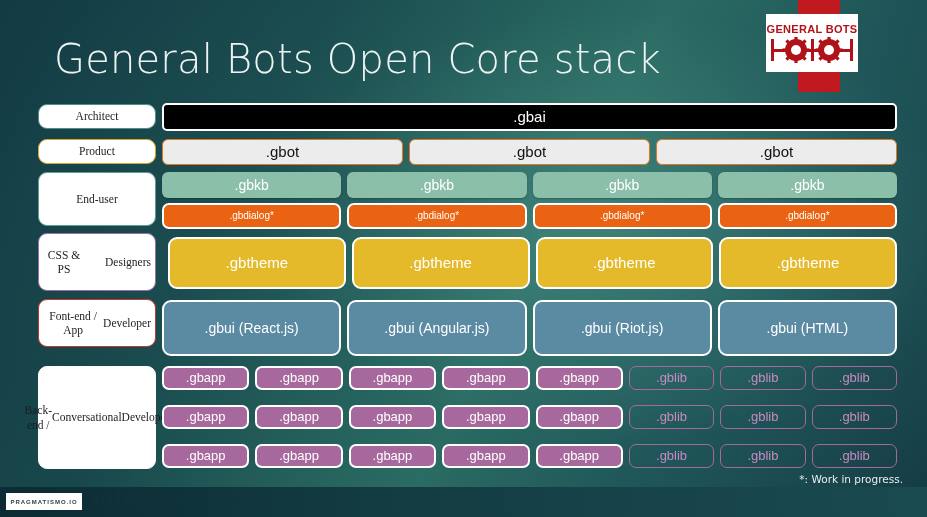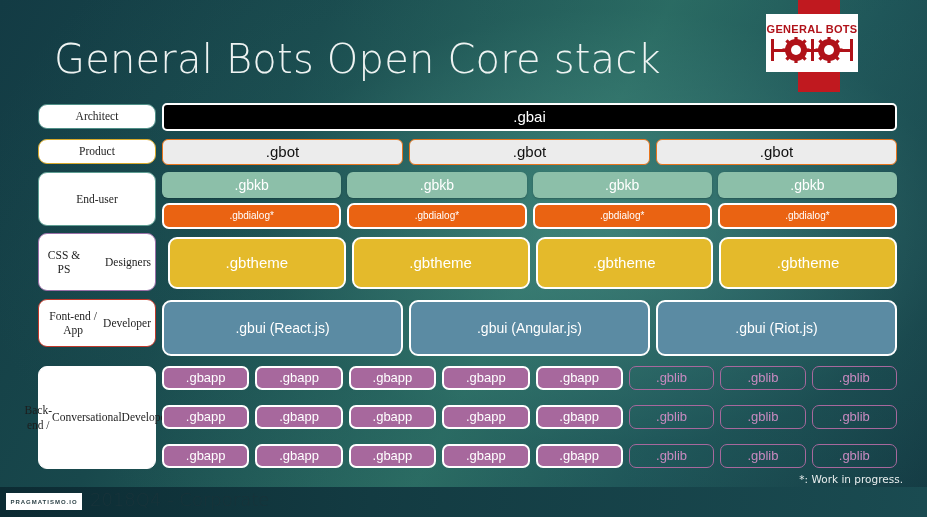--- a/index.html
+++ b/index.html
@@ -304,20 +304,21 @@
   <div class="row" style="top:237px;padding-left:6px;">
       <div class="cell gbtheme">.gbtheme</div>
       <div class="cell gbtheme">.gbtheme</div>
       <div class="cell gbtheme">.gbtheme</div>
       <div class="cell gbtheme">.gbtheme</div>
     </div>
   <div class="row" style="top:300px;">
       <div class="cell gbui">.gbui (React.js)</div>
       <div class="cell gbui">.gbui (Angular.js)</div>
       <div class="cell gbui">.gbui (Riot.js)</div>
+      <div class="cell gbui">.gbui (HTML)</div>
     </div>
   <div class="row" style="top:366px;">
       <div class="cell gbapp">.gbapp</div>
       <div class="cell gbapp">.gbapp</div>
       <div class="cell gbapp">.gbapp</div>
       <div class="cell gbapp">.gbapp</div>
       <div class="cell gbapp">.gbapp</div>
       <div class="cell gblib">.gblib</div>
       <div class="cell gblib">.gblib</div>
       <div class="cell gblib">.gblib</div>

